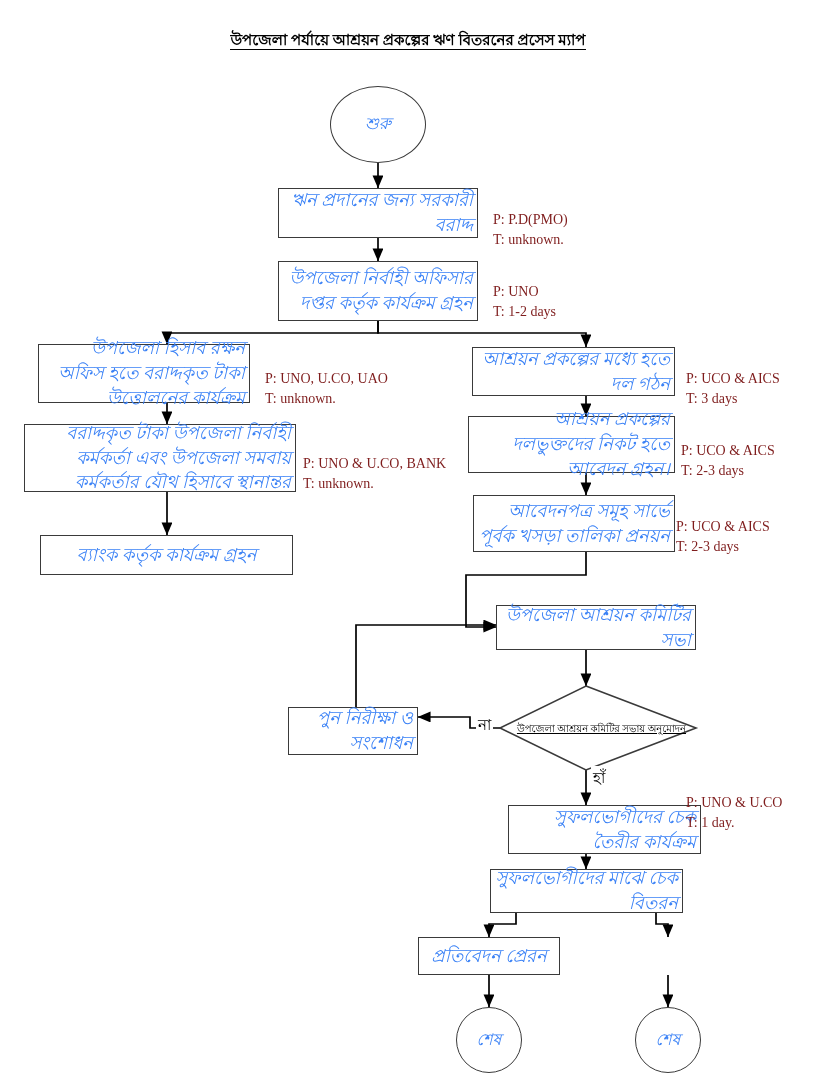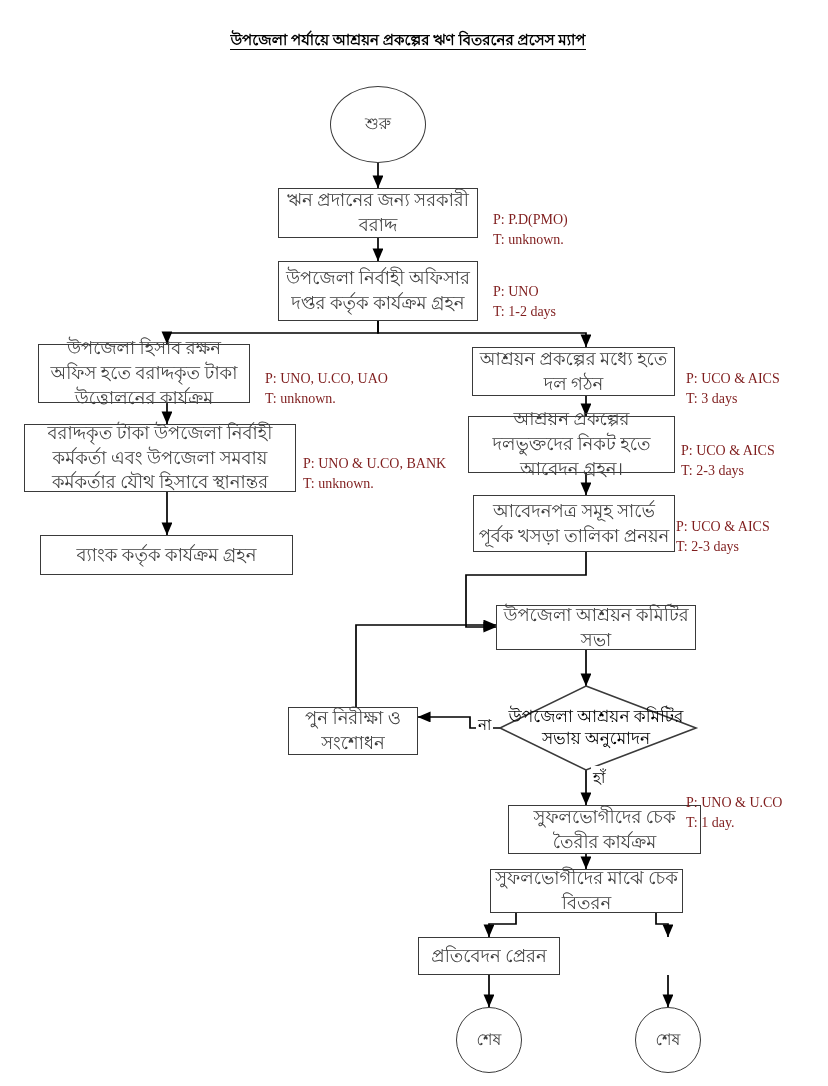--- a/index.html
+++ b/index.html
@@ -39,23 +39,24 @@
     padding-bottom: 1px;
   }
 
   
   .node {
     position: absolute;
     box-sizing: border-box;
     display: flex;
     align-items: center;
     justify-content: center;
-    text-align: center;
-    color: #404040;
+    text-align: right;
+    color: #3b82f6;
     z-index: 3;
+    font-style: italic;
   }
   .box {
     border: 1.6px solid #3a3a3a;
     background: #ffffff;
     font-size: 18px;
     line-height: 1.38;
     padding: 2px 4px;
   }
   .circle {
     border: 1.6px solid #3a3a3a;
@@ -66,25 +67,26 @@
   .diamond-wrap {
     position: absolute;
     z-index: 3;
     display: flex;
     align-items: center;
     justify-content: center;
   }
   .diamond-label {
     position: relative;
     z-index: 4;
-    text-align: center;
-    font-size: 17px;
+    text-align: right;
+    font-size: 10px;
     line-height: 1.3;
     color: #000;
     width: 180px;
+    text-decoration: underline;
   }
 
   
   .annot {
     position: absolute;
     font-size: 14px;
     line-height: 1.42;
     color: #7f1d1d;
     white-space: nowrap;
     z-index: 3;

